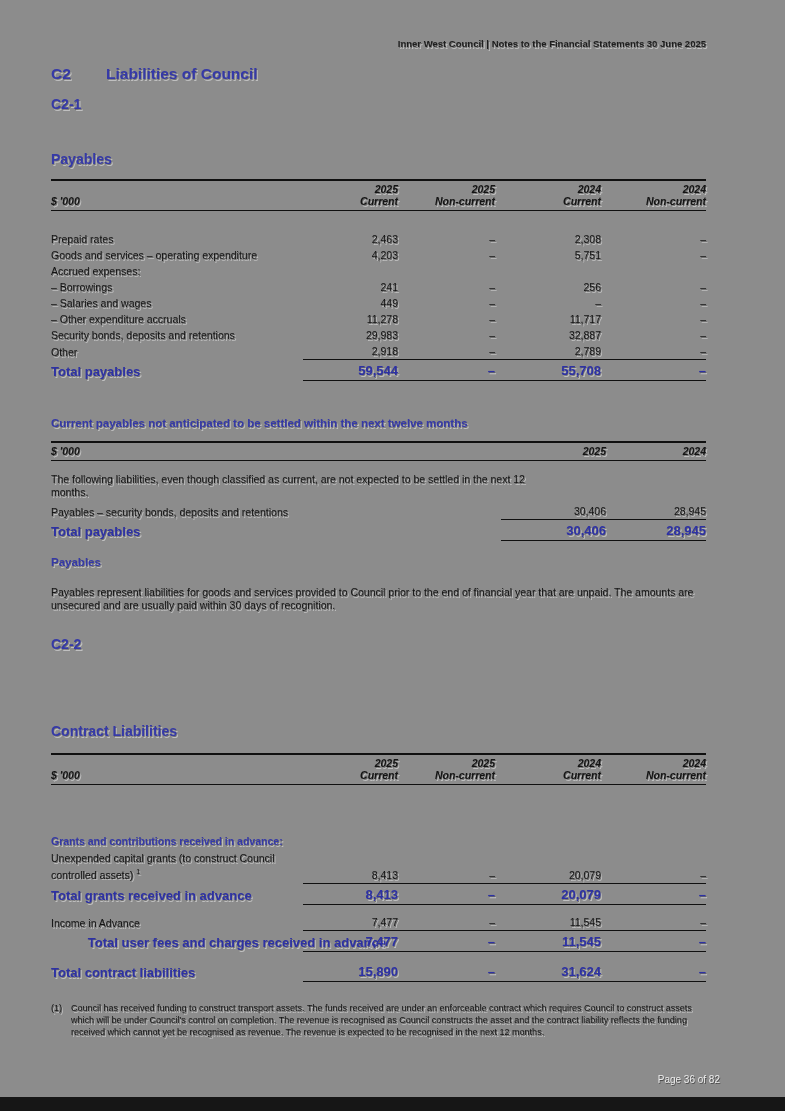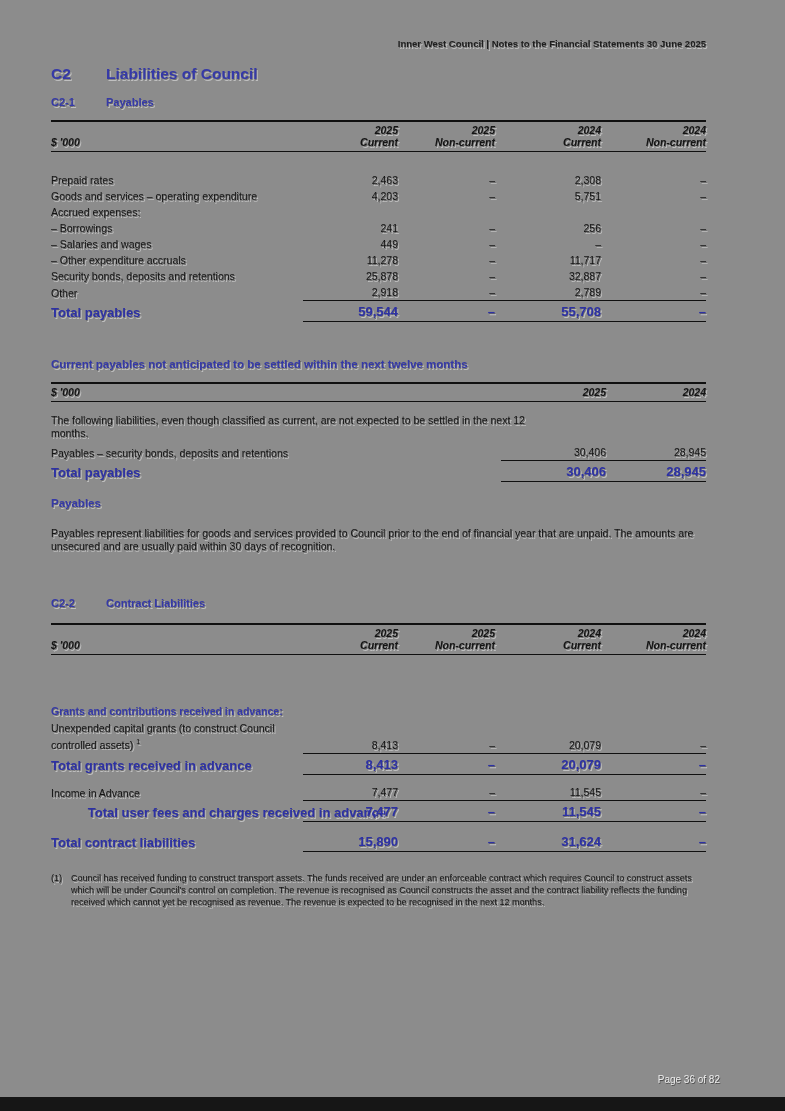--- a/index.html
+++ b/index.html
@@ -8,21 +8,21 @@
     background:#8c8c8c;
     font-family:"Liberation Sans", sans-serif;
     color:#141414;
     position:relative;
     overflow:hidden;
     text-shadow:0.8px 0.8px 0 rgba(30,30,30,0.35), 1.6px 1.6px 0 rgba(255,255,255,0.45);
   }
   .content{position:absolute;left:51px;top:0;width:655px;}
   .doc-header{padding-top:38px;text-align:right;font-size:9.5px;font-weight:bold;color:#1e1e1e;}
   .h-main{display:flex;margin-top:16px;font-size:15.5px;font-weight:bold;color:#3539a8;}
-  .h-sub{display:flex;margin-top:13px;font-size:11px;font-weight:bold;color:#3539a8;}
+  .h-sub{display:flex;margin-top:13px;font-size:14px;font-weight:bold;color:#3539a8;flex-direction:column;}
   .h-num{width:55px;flex:0 0 55px;}
   .sec-heading{margin-top:36px;font-size:11.5px;font-weight:bold;color:#3539a8;}
   .note-heading{margin-top:15px;font-size:11.5px;font-weight:bold;color:#3539a8;}
   .note-body{margin-top:18px;font-size:10.5px;line-height:13px;color:#141414;}
 
   table{width:655px;border-collapse:collapse;table-layout:fixed;font-size:10.5px;color:#141414;}
   table{border-top:2px solid #101010;}
   table.mt{margin-top:12px;}
   td{padding:2px 0 2px 0;vertical-align:bottom;overflow:visible;}
   td.num{text-align:right;padding-left:10px;}
@@ -130,21 +130,21 @@
     </tr>
     <tr>
       <td>– Other expenditure accruals</td>
       <td class="num">11,278</td>
       <td class="num">–</td>
       <td class="num">11,717</td>
       <td class="num">–</td>
     </tr>
     <tr>
       <td>Security bonds, deposits and retentions</td>
-      <td class="num">25,878</td>
+      <td class="num">29,983</td>
       <td class="num">–</td>
       <td class="num">32,887</td>
       <td class="num">–</td>
     </tr>
     <tr class="ul">
       <td>Other</td>
       <td class="num">2,918</td>
       <td class="num">–</td>
       <td class="num">2,789</td>
       <td class="num">–</td>
@@ -187,21 +187,21 @@
       <td>Total payables</td>
       <td class="num">30,406</td>
       <td class="num">28,945</td>
     </tr>
   </tbody>
     </table>
 
   <div class="note-heading">Payables</div>
   <div class="note-body">Payables represent liabilities for goods and services provided to Council prior to the end of financial year that are unpaid. The amounts are unsecured and are usually paid within 30 days of recognition.</div>
 
-  <div class="h-sub" style="margin-top:44px;">
+  <div class="h-sub" style="margin-top:24px;gap:32px;">
     <span class="h-num">C2-2</span>
     <span>Contract Liabilities</span>
   </div>
 
   <table class="mt" style="margin-top:14px;">
     <colgroup>
         <col style="width:252px">
         <col style="width:95px">
         <col style="width:97px">
         <col style="width:106px">

